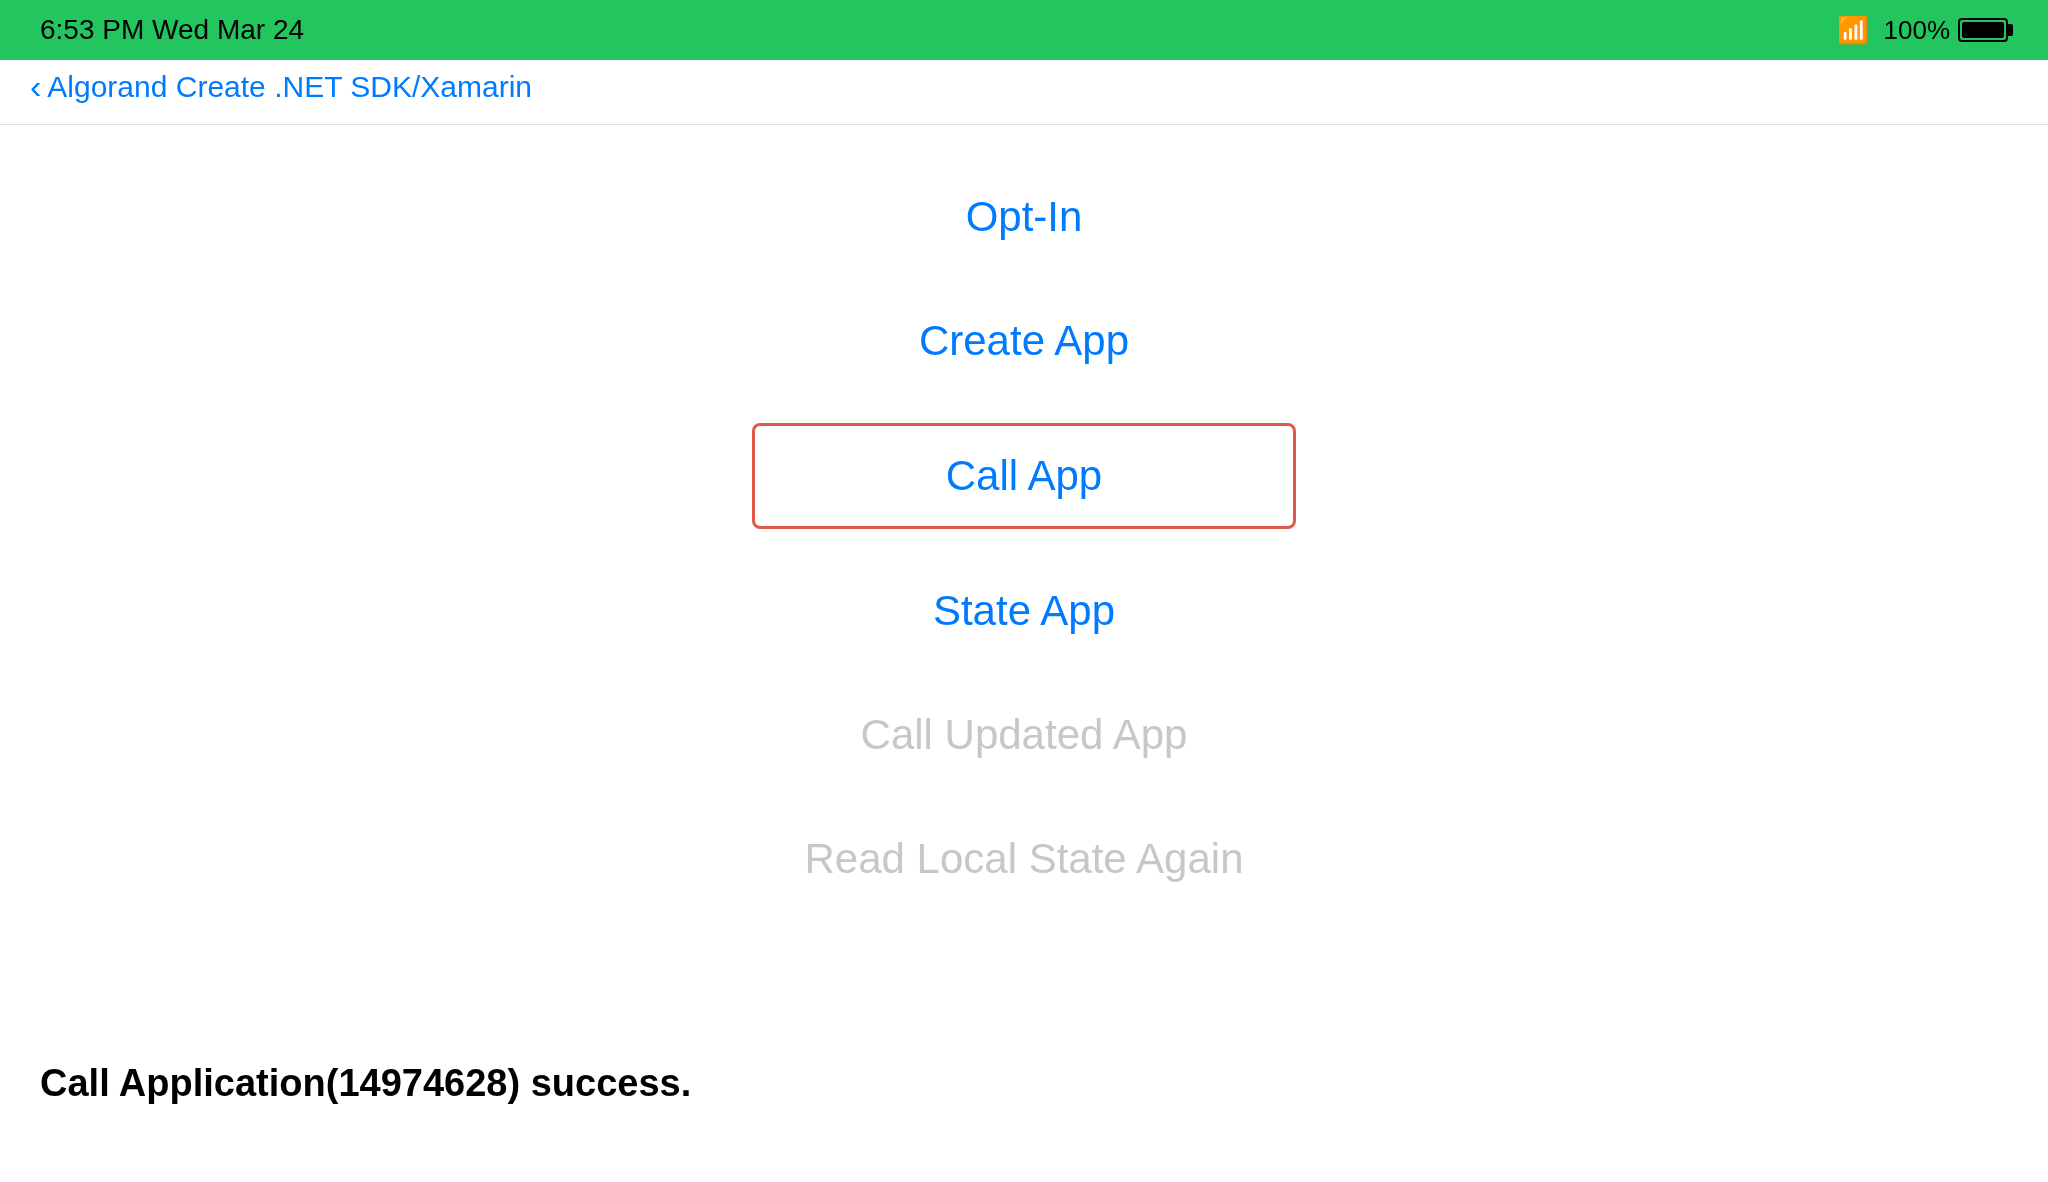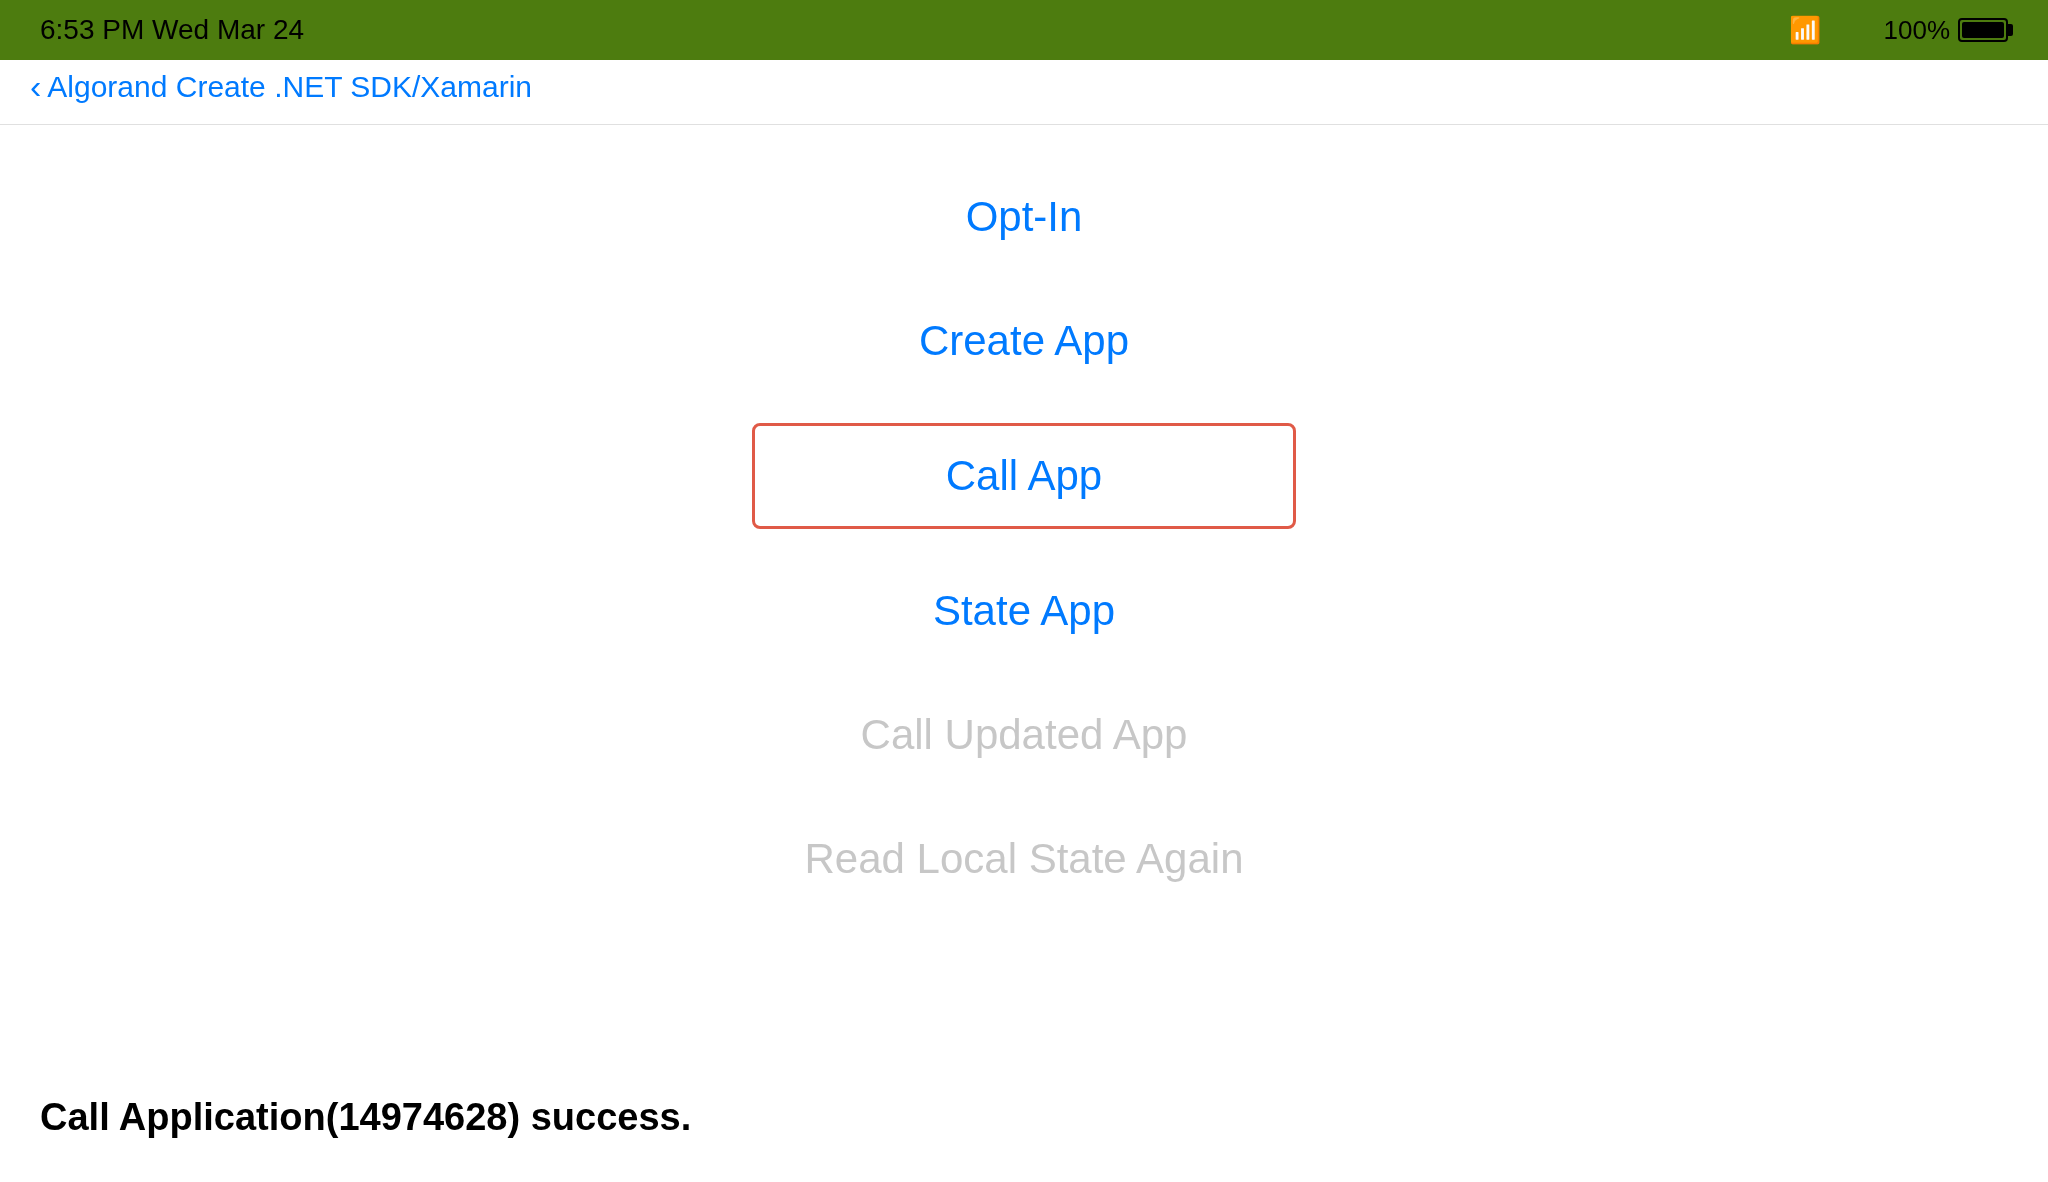--- a/index.html
+++ b/index.html
@@ -17,21 +17,21 @@
       position: relative;
     }
 
     
     .status-bar {
       display: flex;
       justify-content: space-between;
       align-items: center;
       padding: 0 40px;
       height: 60px;
-      background: #4d7c0f;
+      background: #22c55e;
     }
 
     .status-time {
       font-size: 28px;
       font-weight: 500;
       color: #000000;
     }
 
     .status-icons {
       display: flex;
@@ -41,21 +41,20 @@
 
     .wifi-icon {
       font-size: 26px;
       color: #000000;
     }
 
     .battery-container {
       display: flex;
       align-items: center;
       gap: 8px;
-      margin-left: 48px;
     }
 
     .battery-percent {
       font-size: 26px;
       color: #000000;
     }
 
     .battery-icon {
       width: 50px;
       height: 24px;
@@ -162,21 +161,21 @@
 
     .call-app-text {
       font-size: 42px;
       color: #007AFF;
       font-weight: 400;
     }
 
     
     .status-message {
       position: absolute;
-      bottom: 43px;
+      bottom: 77px;
       left: 40px;
       font-size: 38px;
       font-weight: 700;
       color: #000000;
     }
   </style>
 </head>
 <body>
 
 <div class="status-bar">

